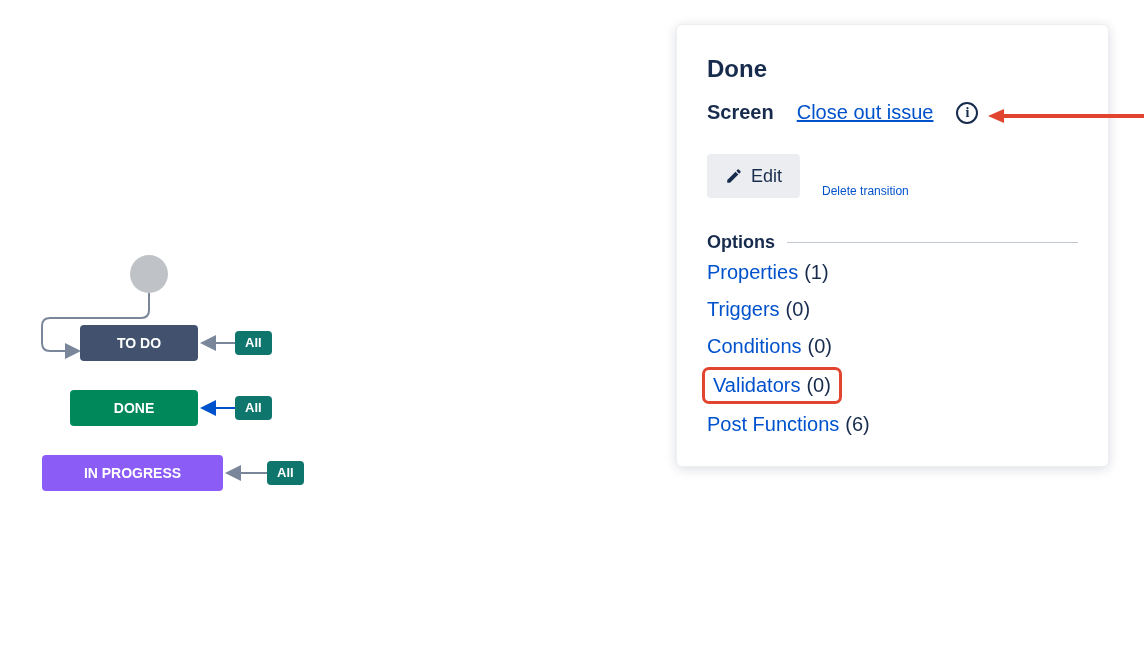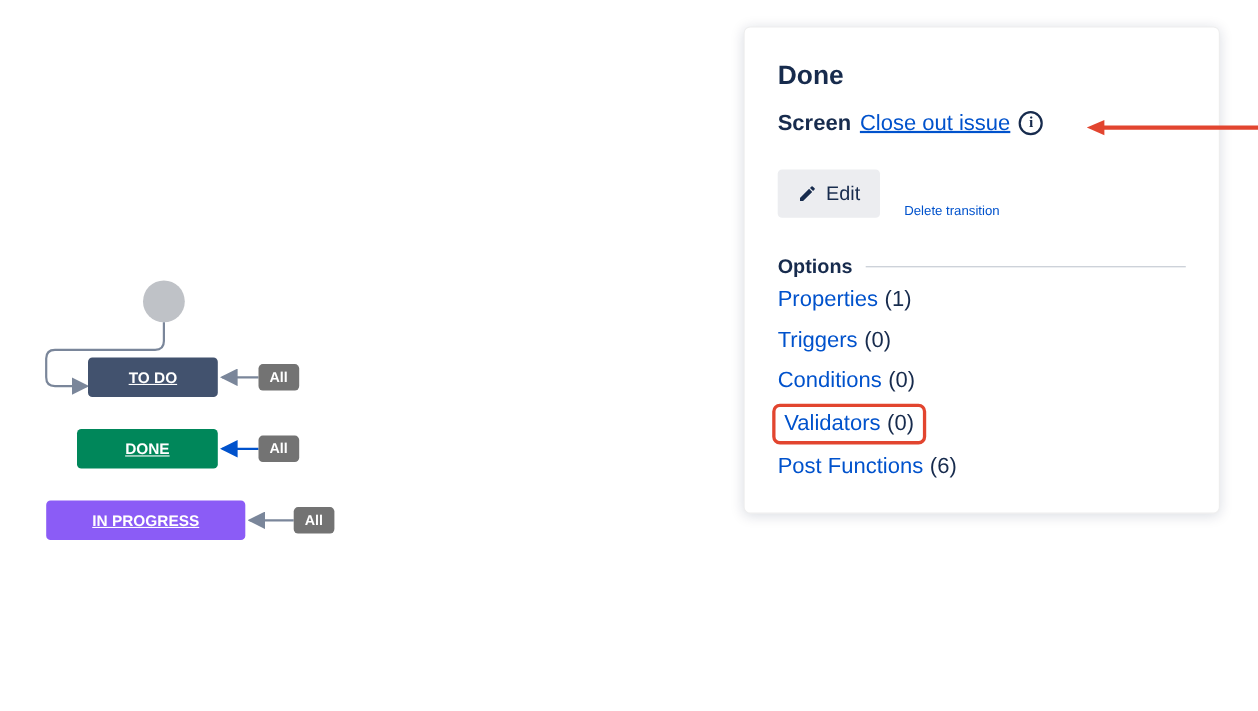--- a/index.html
+++ b/index.html
@@ -2,35 +2,35 @@
 <html><head>
 <meta charset="utf-8">
 <style>
   html,body{margin:0;padding:0;width:1144px;height:646px;font-family:-apple-system,BlinkMacSystemFont,"Segoe UI",Helvetica,Arial,sans-serif;background:#fff;color:#172B4D;}
   *{box-sizing:border-box}
   a{cursor:pointer}
   .canvas{position:absolute;left:0;top:0;width:1144px;height:646px;}
   
   .diagram{position:absolute;left:30px;top:240px;width:360px;height:300px;}
   .start-dot{position:absolute;left:100px;top:15px;width:38px;height:38px;border-radius:50%;background:#BFC2C7;}
-  .node{position:absolute;padding:0 14px;height:36px;line-height:36px;border-radius:4px;font-weight:700;font-size:14px;color:#fff;text-align:center;white-space:nowrap;text-decoration:underline;}
+  .node{position:absolute;padding:0 14px;height:36px;line-height:36px;border-radius:4px;font-weight:700;font-size:14px;color:#fff;text-align:center;white-space:nowrap;}
   .node.todo{left:50px;top:85px;width:118px;background:#42526E;}
   .node.done{left:40px;top:150px;width:128px;background:#00875A;}
   .node.inprog{left:12px;top:215px;width:181px;background:#8b5cf6;}
-  .all-pill{position:absolute;height:24px;line-height:24px;padding:0 10px;border-radius:4px;background:#737373;color:#fff;font-size:13px;font-weight:600;}
+  .all-pill{position:absolute;height:24px;line-height:24px;padding:0 10px;border-radius:4px;background:#0f766e;color:#fff;font-size:13px;font-weight:600;}
   .all1{left:205px;top:91px;}
   .all2{left:205px;top:156px;}
   .all3{left:237px;top:221px;}
   
   svg.conn{position:absolute;overflow:visible}
 
   
   .panel{position:absolute;left:676px;top:24px;width:433px;background:#fff;border:1px solid #eee;border-radius:6px;box-shadow:0 2px 12px rgba(9,30,66,.15);padding:30px 30px 30px 30px;}
   .panel h2{margin:0 0 18px 0;font-size:24px;font-weight:600;}
-  .screen-row{font-size:20px;margin-bottom:30px;display:flex;align-items:flex-start;gap:8px}
+  .screen-row{font-size:20px;margin-bottom:30px;display:flex;align-items:flex-end;gap:23px}
   .screen-label{font-weight:700}
   .link{color:#0052CC;text-decoration:underline;}
   .info-icon{display:inline-flex;width:22px;height:22px;border:2px solid #172B4D;border-radius:50%;align-items:center;justify-content:center;font-size:14px;font-weight:700;font-family:serif}
   .actions{display:flex;align-items:flex-end;gap:22px;margin-bottom:34px}
   .btn-edit{display:inline-flex;align-items:center;gap:8px;background:#ECEDF0;border:none;border-radius:4px;height:44px;padding:0 18px;font-size:18px;color:#172B4D;font-weight:500;cursor:pointer}
   .pencil{width:18px;height:18px}
   .delete-link{color:#0052CC;font-size:12px}
   .options-hdr{display:flex;align-items:center;margin-bottom:8px}
   .options-hdr span{font-weight:700;font-size:18px}
   .options-hdr .rule{flex:1;height:1px;background:#C1C7D0;margin-left:12px}

